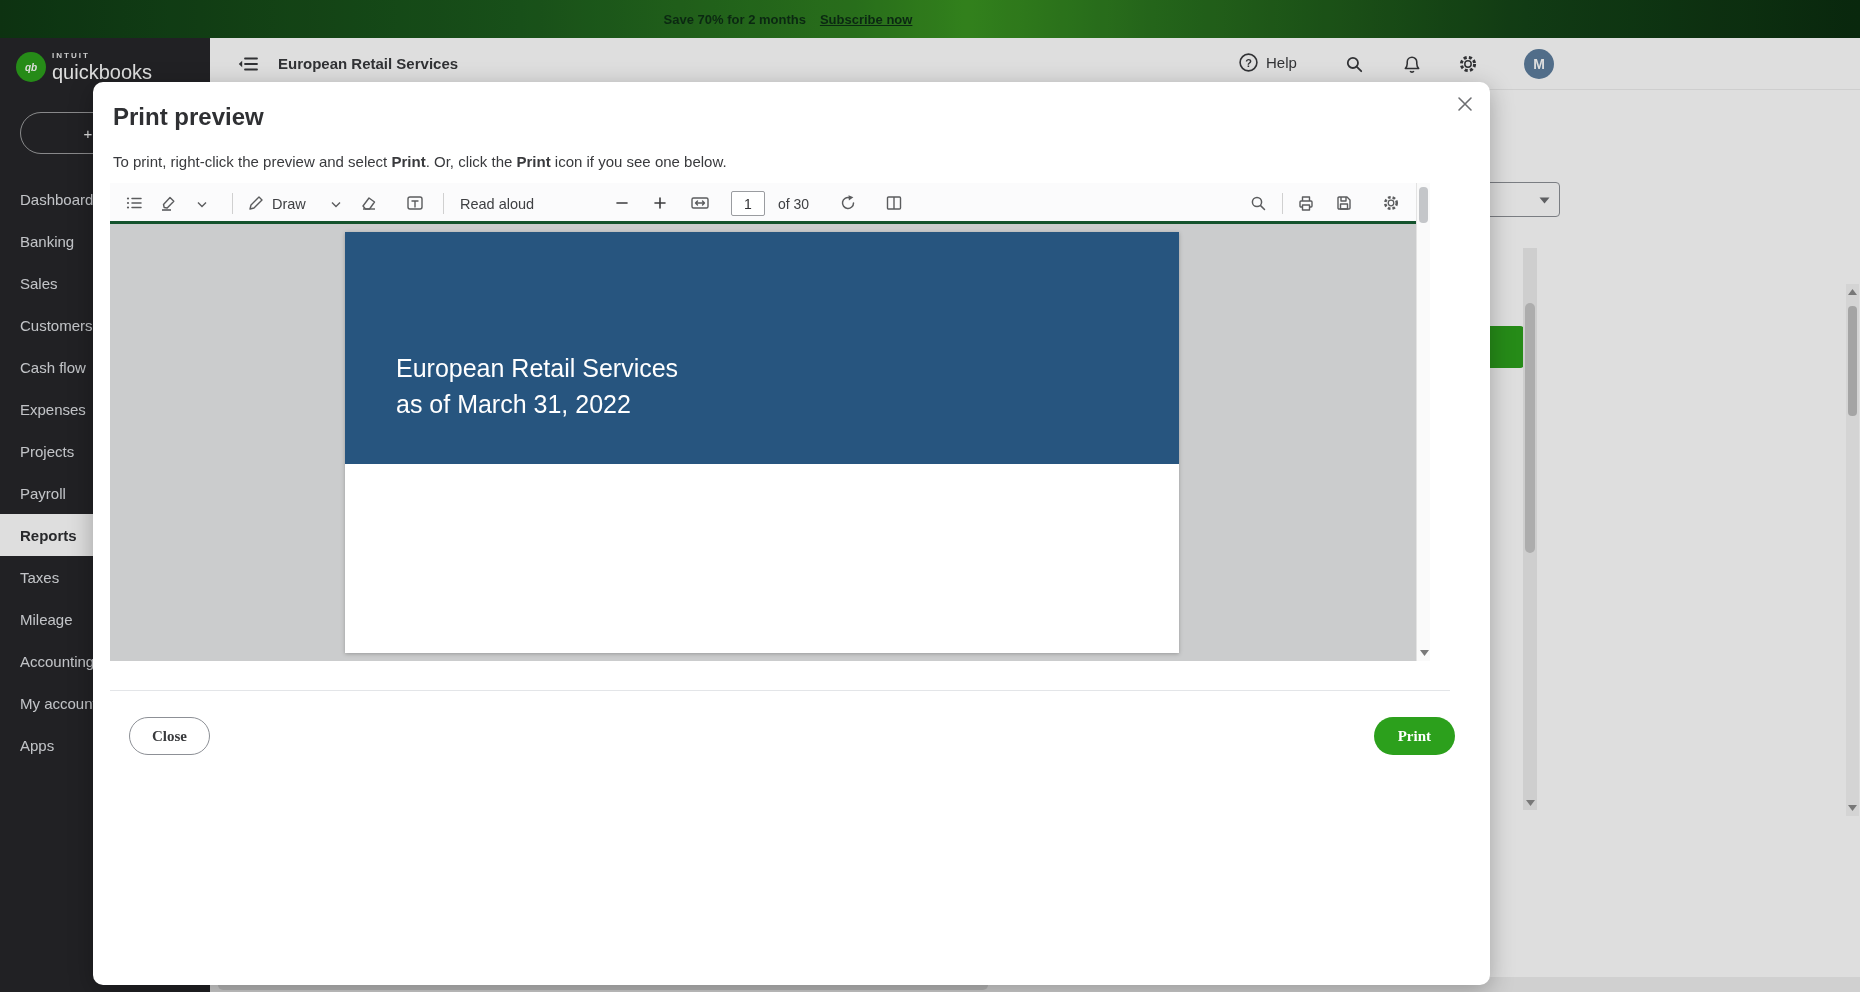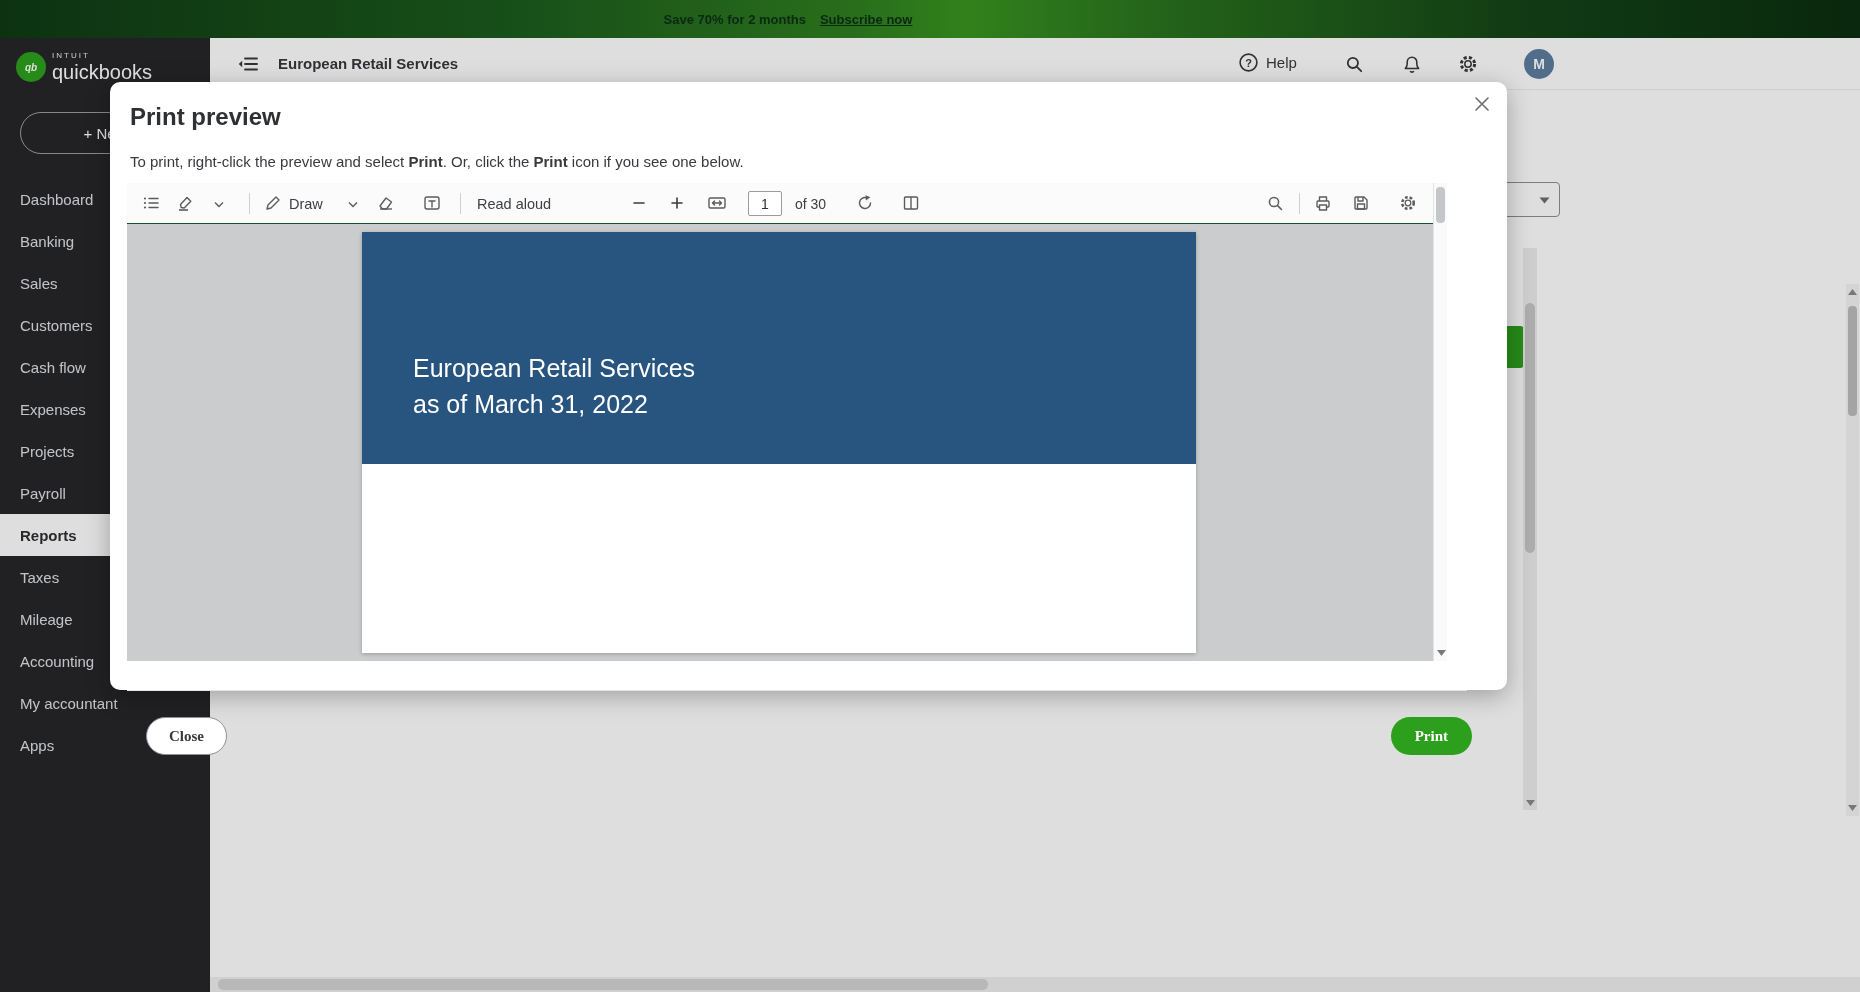--- a/index.html
+++ b/index.html
@@ -19,21 +19,21 @@
   .banner-link { text-decoration:underline; cursor:pointer; color:#0d2f15; }
   
   .sidebar {
     position:absolute; left:0; top:38px; width:210px; height:954px;
     background:#26272a; color:#e2e4e8;
   }
   .logo-row { position:absolute; left:16px; top:14px; display:flex; align-items:center; gap:6px; cursor:pointer; }
   .qb-circle { width:30px; height:30px; border-radius:50%; background:var(--qb-green,#2ca01c);
     color:#fff; font-weight:700; font-style:italic; font-size:10px; display:flex; align-items:center; justify-content:center; }
   .brand-text { display:flex; flex-direction:column; line-height:1; }
-  .brand-intuit { font-size:8px; letter-spacing:2px; color:#fff; opacity:.9; margin-bottom:2px; }
+  .brand-intuit { font-size:8px; letter-spacing:2px; color:#fff; opacity:.9; margin-bottom:2px;font-weight:bold; }
   .brand-name { font-size:20px; color:#fff; }
   .new-btn {
     position:absolute; left:20px; top:74px; width:170px; height:42px;
     border:1px solid rgba(255,255,255,.55); border-radius:21px; background:transparent;
     color:#fff; font-size:15px; display:flex; align-items:center; justify-content:center; cursor:pointer;
   }
   .nav { position:absolute; left:0; top:140px; width:210px; }
   .nav-item { height:42px; display:flex; align-items:center; padding-left:20px; font-size:15px;
     color:#dfe1e5; cursor:pointer; white-space:nowrap; overflow:hidden; }
   .nav-item.selected { background:#fff; color:#2f3033; font-weight:700; }
@@ -63,31 +63,31 @@
   .bg-scroll-right { position:absolute; left:1636px; top:194px; width:13px; height:532px; background:#f4f4f4; }
   .bg-scroll-right .thumb { position:absolute; left:2px; top:22px; width:9px; height:110px; background:#bdbdbd; border-radius:4px; }
   .bg-scroll-right .arr-up { position:absolute; left:2px; top:5px; transform:rotate(180deg); }
   .bg-scroll-right .arr-dn { position:absolute; left:2px; bottom:5px; }
   .bg-hstrip { position:absolute; left:0; top:887px; width:1650px; height:15px; background:#efefef; }
   .bg-hstrip .thumb { position:absolute; left:8px; top:2px; width:770px; height:11px; background:#d4d4d4; border-radius:5px; }
   
   .overlay { position:absolute; inset:0; background:rgba(0,0,0,.13); z-index:5; }
   
   .modal {
-    position:absolute; left:93px; top:82px; width:1397px; height:608px; background:#fff;
-    border-radius:10px; z-index:10; box-shadow:0 6px 24px rgba(0,0,0,.28);margin-left:17px;
+    position:absolute; left:93px; top:82px; width:1397px; height:903px; background:#fff;
+    border-radius:10px; z-index:10; box-shadow:0 6px 24px rgba(0,0,0,.28);
   }
   .modal-close { position:absolute; right:13px; top:10px; width:24px; height:24px; display:flex;
     align-items:center; justify-content:center; cursor:pointer; }
   .modal-title { position:absolute; left:20px; top:21px; font-size:24px; font-weight:700; color:#2f3033; }
   .modal-instruction { position:absolute; left:20px; top:71px; font-size:15px; color:#393a3d; }
   
   .viewer { position:absolute; left:17px; top:101px; width:1320px; height:478px; background:#cbcccd; }
   .pdf-toolbar { position:absolute; left:0; top:0; right:14px; height:41px; background:#fbfbfc;
-    border-bottom:1px solid #14532d; }
+    border-bottom:3px solid #14532d; }
   .ti { position:absolute; top:9px; width:22px; height:22px; display:flex; align-items:center;
     justify-content:center; cursor:pointer; border-radius:3px; }
   .tchev { position:absolute; top:15px; width:12px; height:12px; display:flex; align-items:center; justify-content:center; cursor:pointer; }
   .tlabel { position:absolute; top:0; height:41px; display:flex; align-items:center; font-size:14.5px; color:#3f4043; cursor:pointer; }
   .tsep { position:absolute; top:10px; width:1px; height:21px; background:#d0d0d0; }
   .page-input { position:absolute; left:621px; top:8px; width:34px; height:25px; text-align:center;
     font-size:14px; font-family:"Liberation Sans",sans-serif; color:#2f3033;
     border:1px solid #9a9ca0; border-radius:2px; background:#fff; }
   .page-count { position:absolute; left:668px; top:0; height:41px; display:flex; align-items:center;
     font-size:14px; color:#3f4043; }

